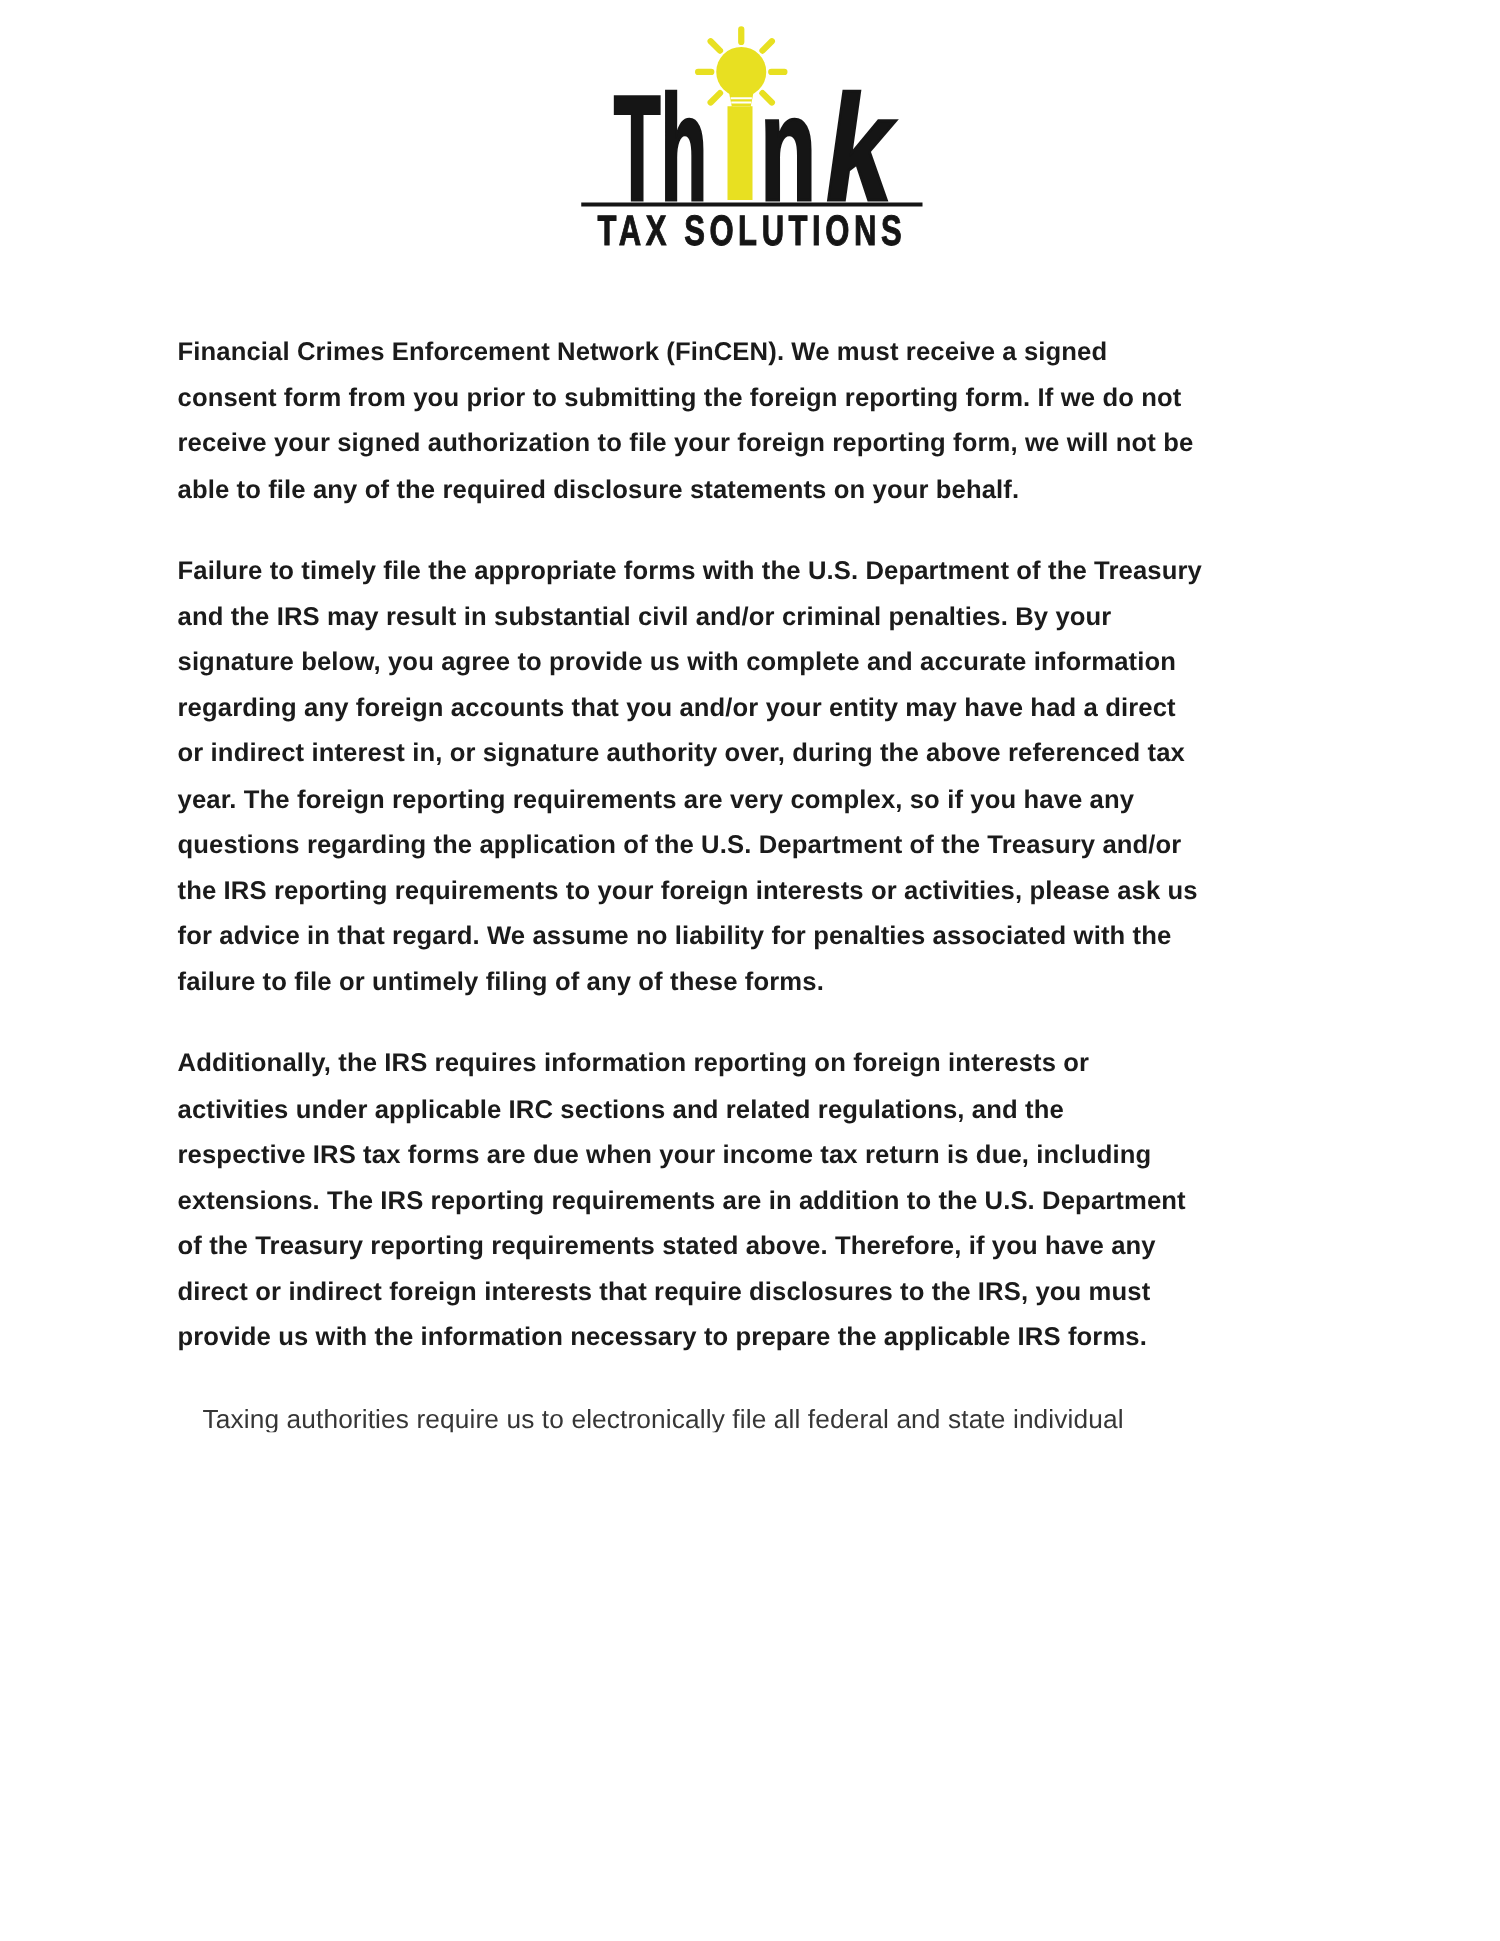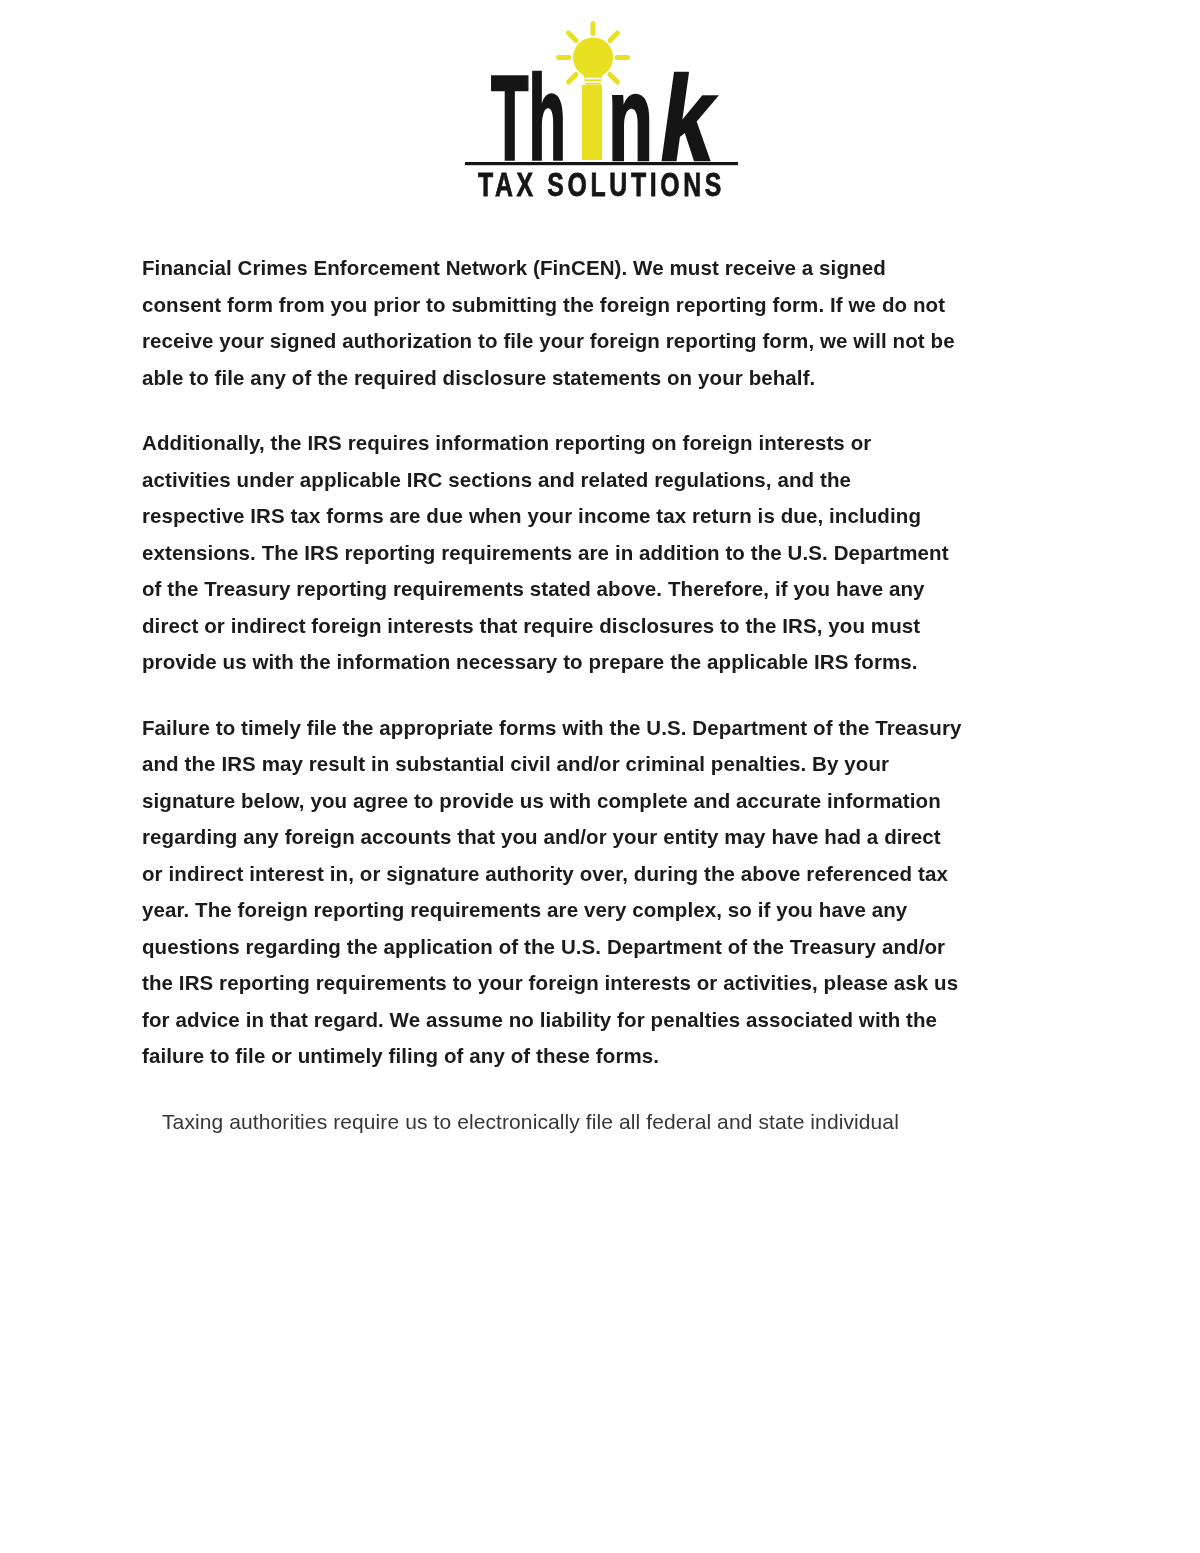--- a/index.html
+++ b/index.html
@@ -16,21 +16,21 @@
     font-family: "Liberation Sans", sans-serif;
   }
   .logo-wrap {
     width: 290px;
     margin: 20px auto 0 auto;
   }
   .logo-wrap svg { display: block; }
   .content {
     position: absolute;
     left: 142px;
-    top: 250px;
+    top: 264px;
     width: 990px;
   }
   .para {
     white-space: pre-line;
     margin: 0 0 29px 0;
     font-size: 20.5px;
     line-height: 36.5px;
     letter-spacing: 0.1px;
   }
   .para.bold {
@@ -91,37 +91,37 @@
 
       <text x="23" y="176" font-family="Liberation Sans, sans-serif" font-weight="700" font-size="34" letter-spacing="5" textLength="247" lengthAdjust="spacingAndGlyphs" fill="#151515" stroke="#151515" stroke-width="0.8">TAX SOLUTIONS</text>
     </svg>
   </div>
 
   <div class="content">
     <p class="para bold">Financial Crimes Enforcement Network (FinCEN). We must receive a signed
 consent form from you prior to submitting the foreign reporting form. If we do not
 receive your signed authorization to file your foreign reporting form, we will not be
 able to file any of the required disclosure statements on your behalf.</p>
-    <p class="para bold">Additionally, the IRS requires information reporting on foreign interests or
-activities under applicable IRC sections and related regulations, and the
-respective IRS tax forms are due when your income tax return is due, including
-extensions. The IRS reporting requirements are in addition to the U.S. Department
-of the Treasury reporting requirements stated above. Therefore, if you have any
-direct or indirect foreign interests that require disclosures to the IRS, you must
-provide us with the information necessary to prepare the applicable IRS forms.</p>
     <p class="para bold">Failure to timely file the appropriate forms with the U.S. Department of the Treasury
 and the IRS may result in substantial civil and/or criminal penalties. By your
 signature below, you agree to provide us with complete and accurate information
 regarding any foreign accounts that you and/or your entity may have had a direct
 or indirect interest in, or signature authority over, during the above referenced tax
 year. The foreign reporting requirements are very complex, so if you have any
 questions regarding the application of the U.S. Department of the Treasury and/or
 the IRS reporting requirements to your foreign interests or activities, please ask us
 for advice in that regard. We assume no liability for penalties associated with the
 failure to file or untimely filing of any of these forms.</p>
+    <p class="para bold">Additionally, the IRS requires information reporting on foreign interests or
+activities under applicable IRC sections and related regulations, and the
+respective IRS tax forms are due when your income tax return is due, including
+extensions. The IRS reporting requirements are in addition to the U.S. Department
+of the Treasury reporting requirements stated above. Therefore, if you have any
+direct or indirect foreign interests that require disclosures to the IRS, you must
+provide us with the information necessary to prepare the applicable IRS forms.</p>
     <p class="para light">Taxing authorities require us to electronically file all federal and state individual
 income tax returns (“e-filing”). However, you do have the right to “opt out” of the
 e-filing program. Please notify our firm immediately should you desire not to have
 your returns e-filed so that we may provide you with the form(s) necessary for opting
 out of the e-file program. Please note that unless you notify us of your desire to not
 e-file your returns, we will prepare your returns to be e-filed.</p>
   </div>
 
 </div>
 

